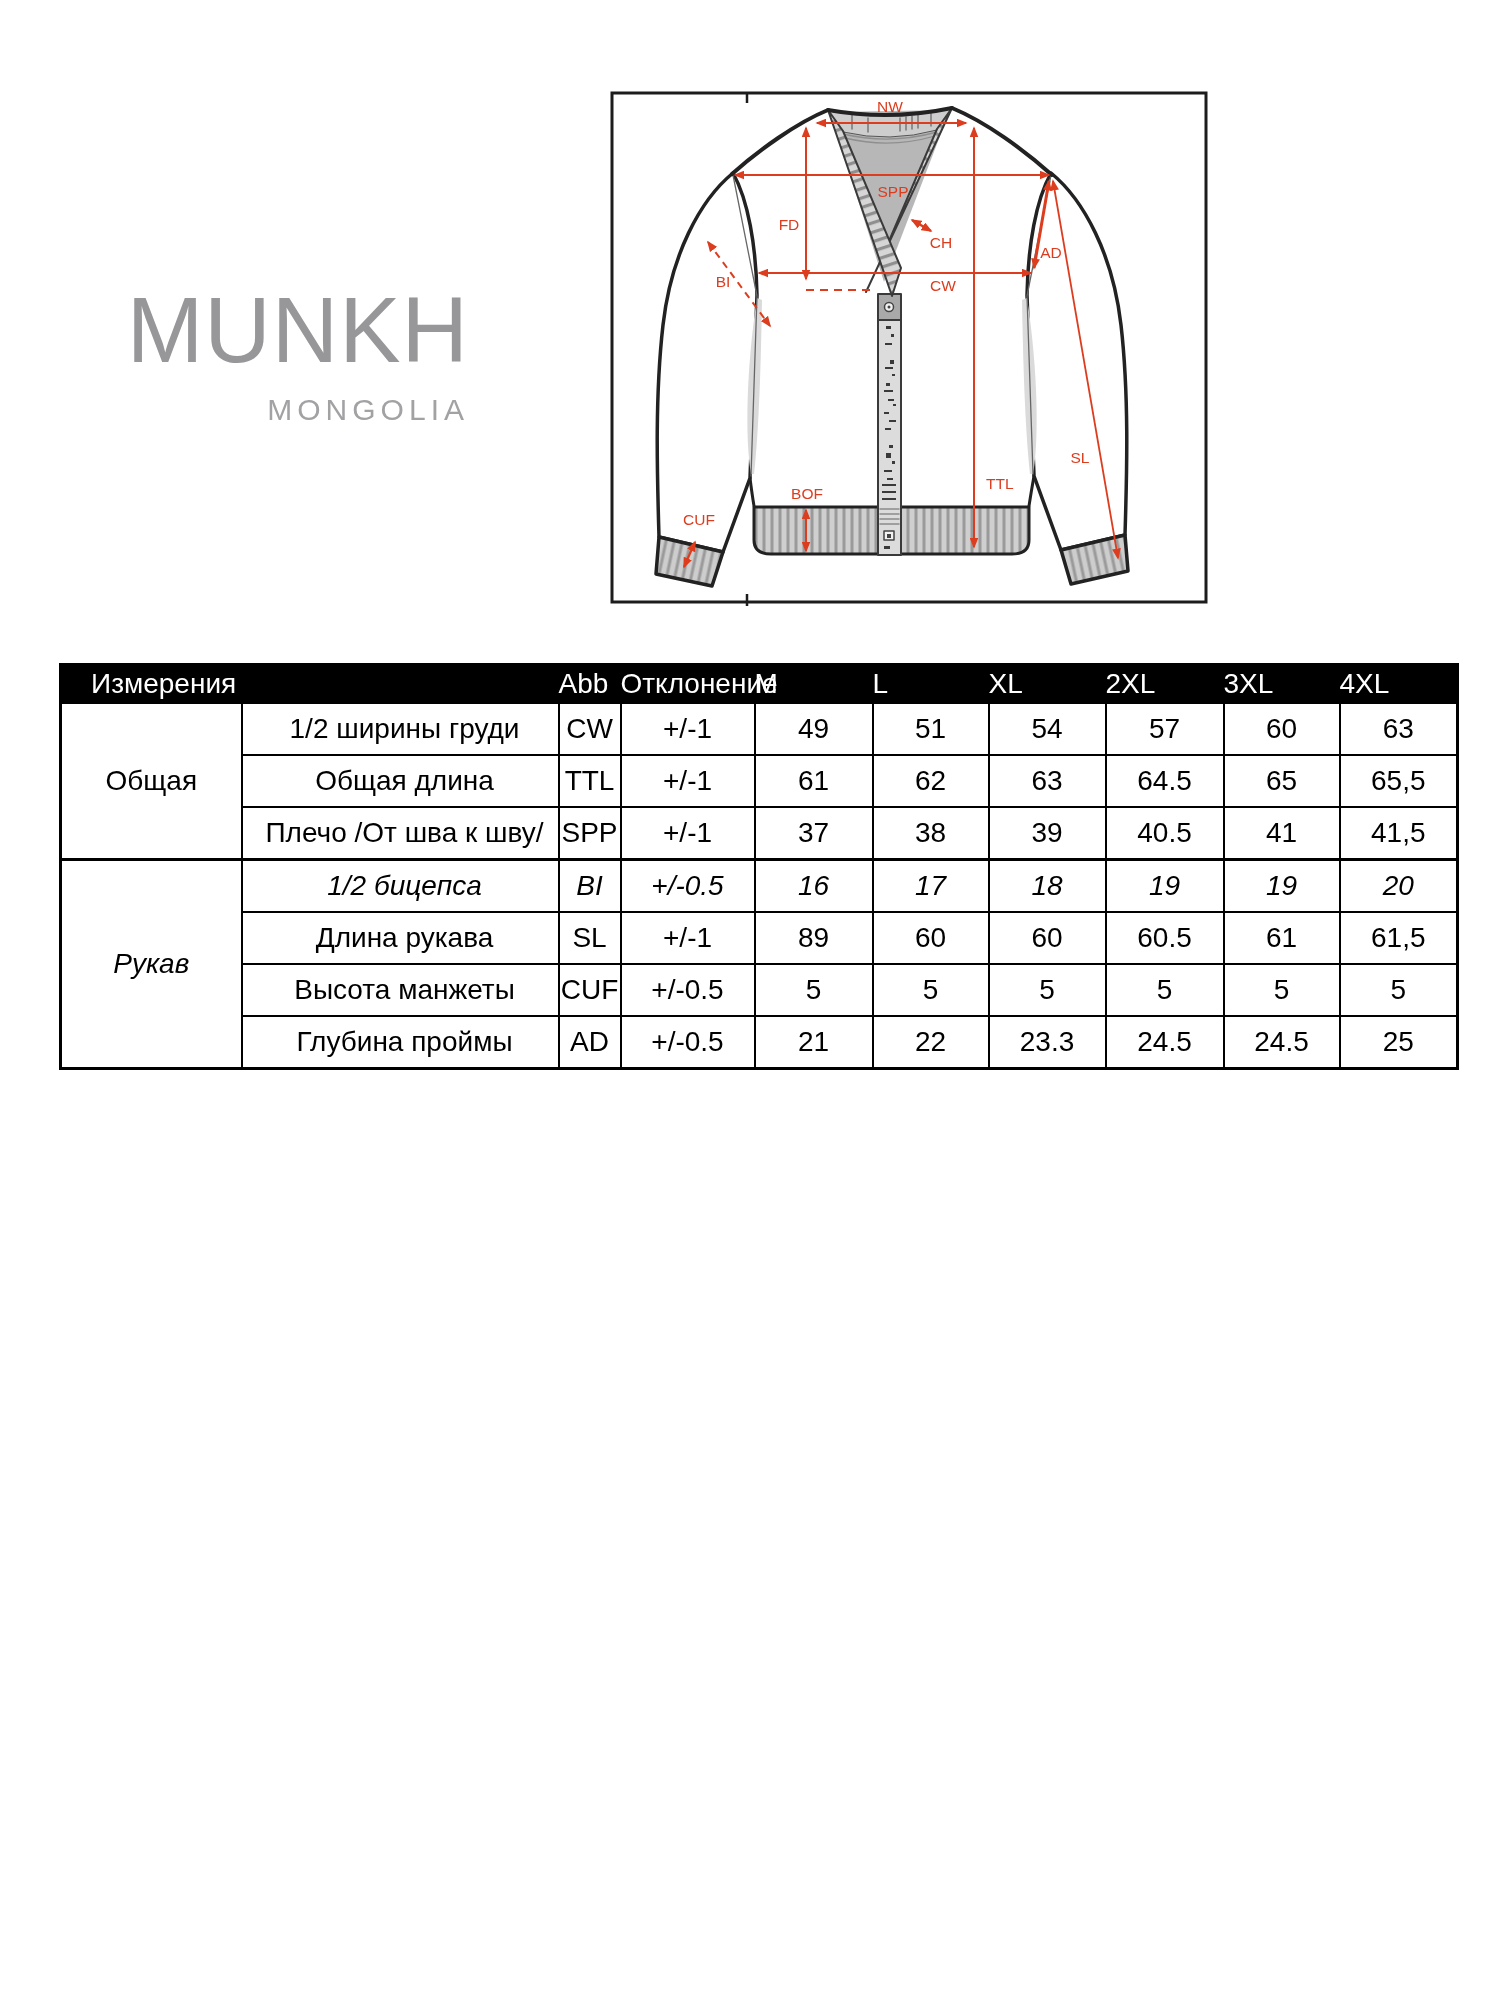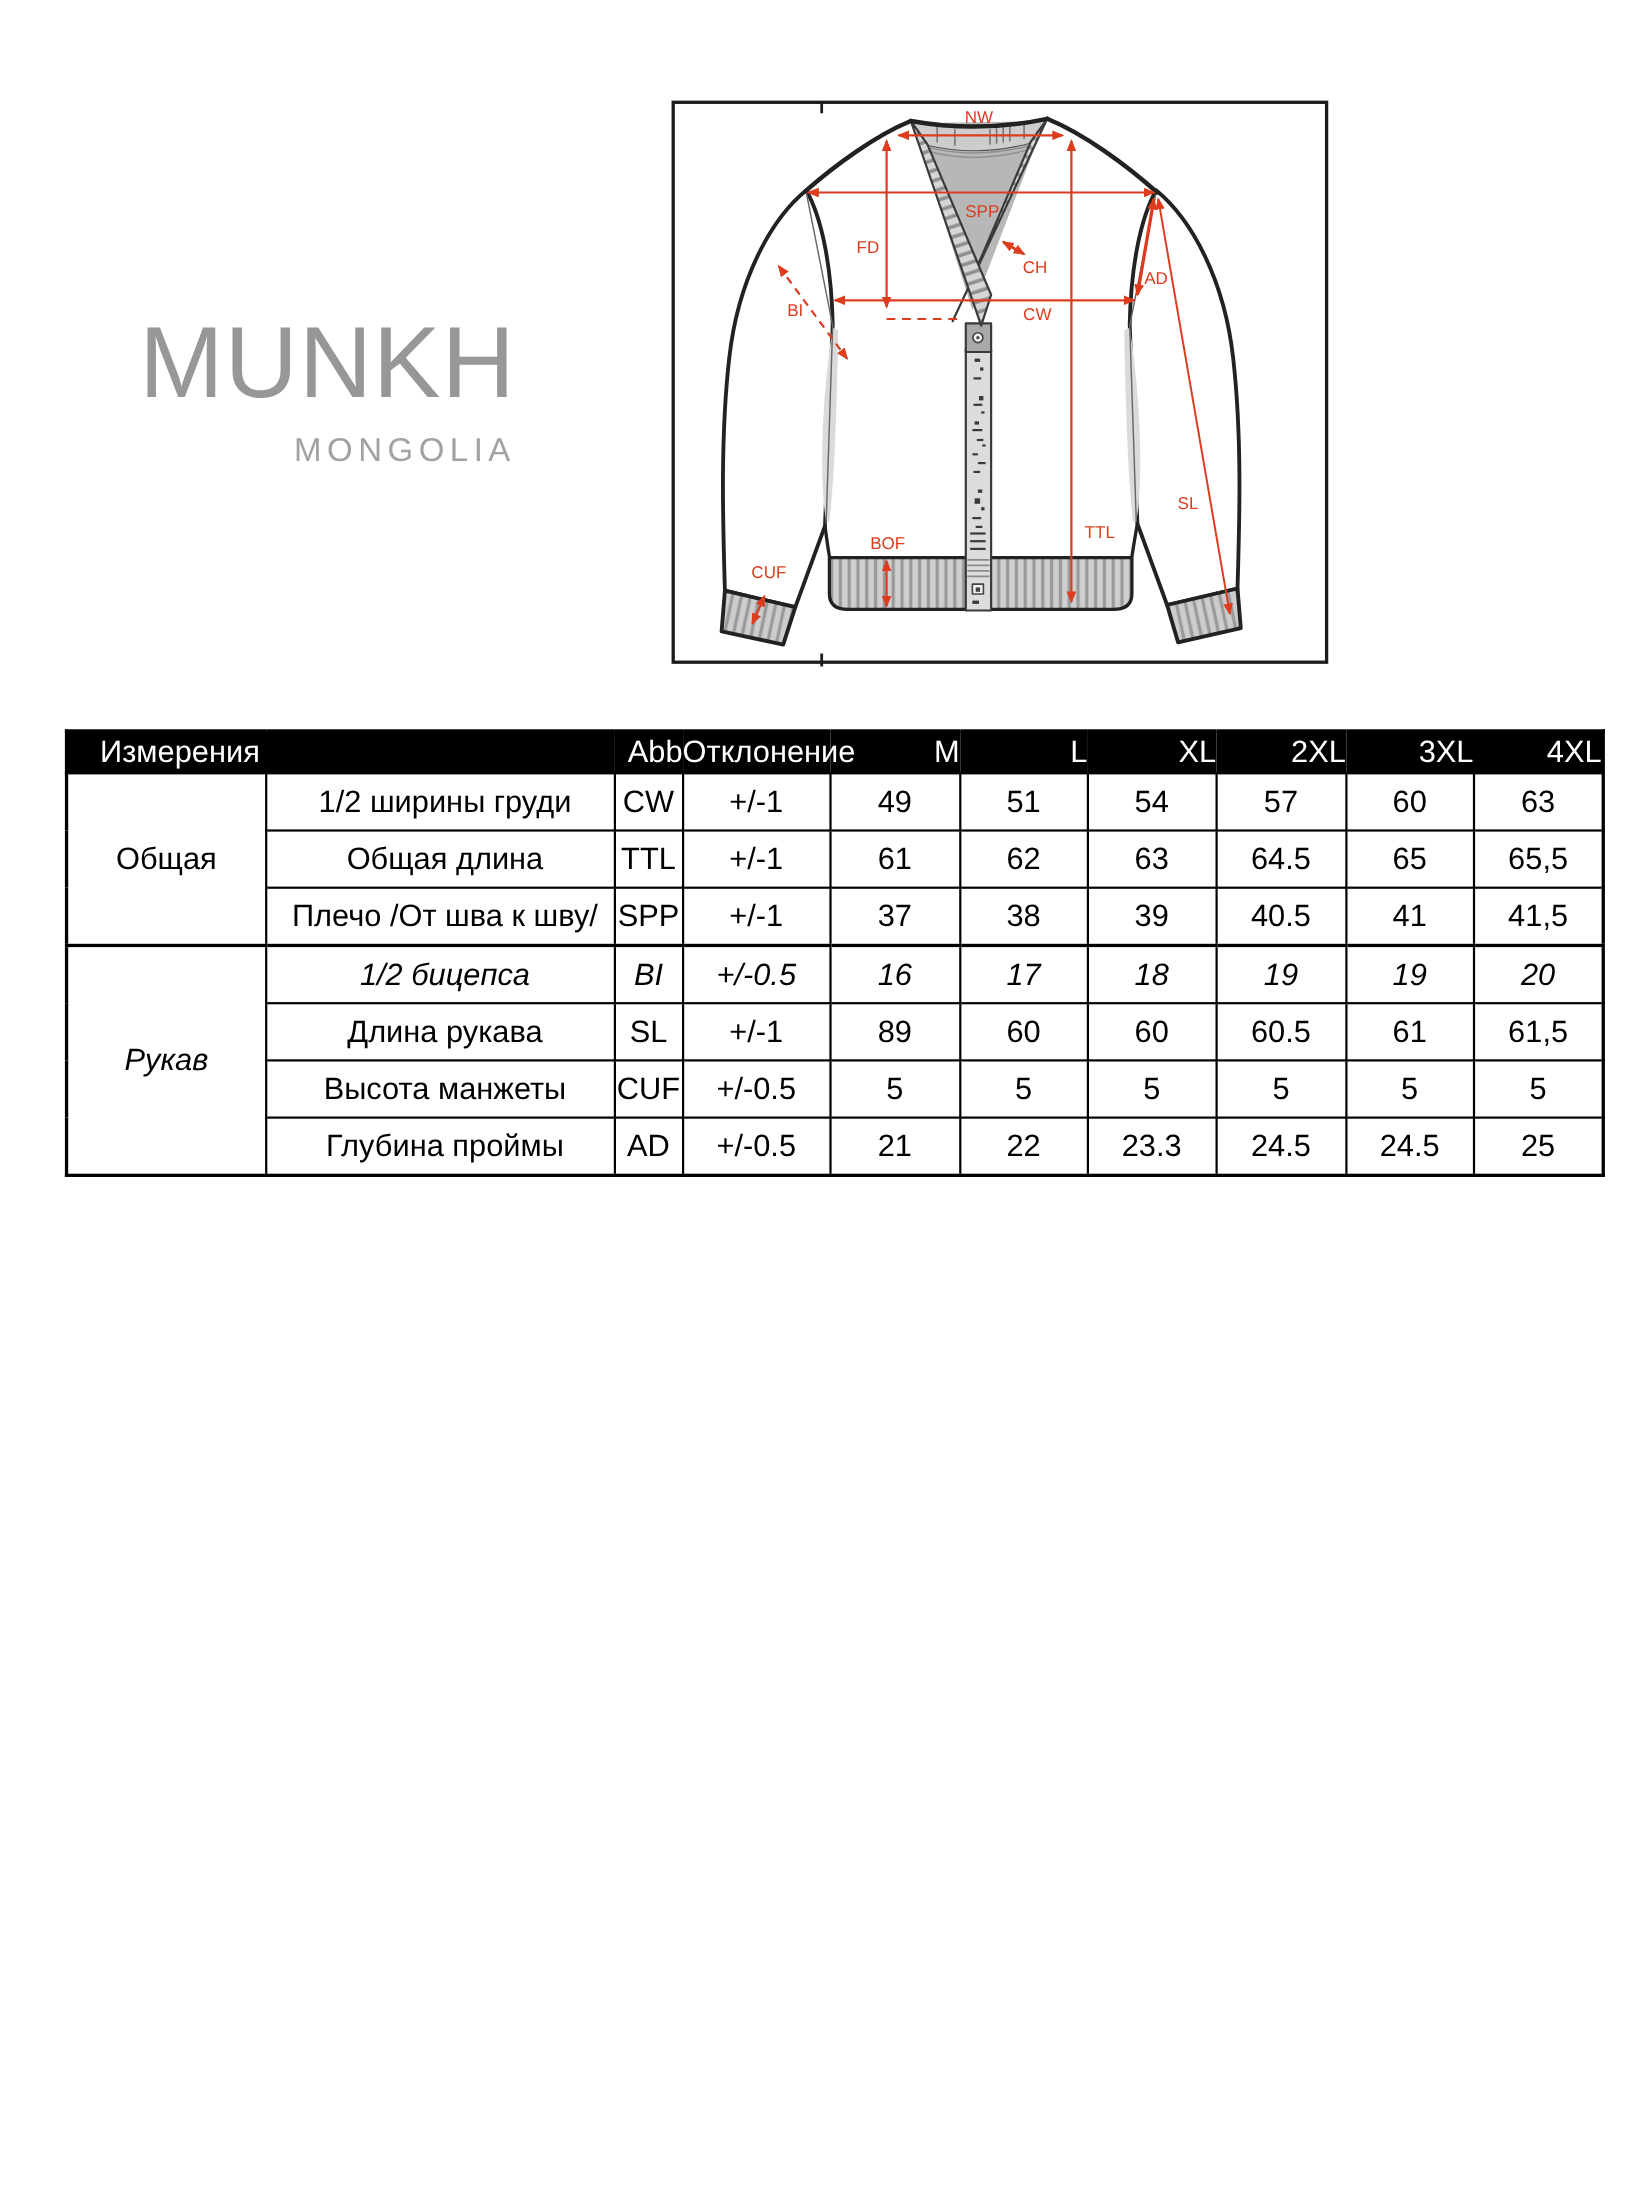--- a/index.html
+++ b/index.html
@@ -14,21 +14,21 @@
 
   
   .diagram{position:absolute;left:610px;top:90px;}
   .mlabel{font-family:"Liberation Sans",sans-serif;font-size:15.5px;fill:#dc3d1f;}
 
   
   .size-table{position:absolute;left:59px;top:663px;width:1397px;
               border-collapse:collapse;table-layout:fixed;
               border:3px solid #000;font-size:28px;color:#000;}
   .size-table thead tr{background:#000;color:#fff;height:38px;}
-  .size-table th{font-weight:400;padding:0;text-align:right;}
+  .size-table th{font-weight:400;padding:0;text-align:left;}
   .size-table th.h-meas{text-align:left;padding-left:29px;margin-left:46px;}
   .size-table td{border:2px solid #000;height:50px;text-align:center;
                  padding:0;vertical-align:middle;background:#fff;}
   .size-table td.name-cell{text-align:center;padding-left:9px;}
   .size-table td.group-cell{text-align:center;}
   .size-table tr.group-sep td{border-top:3px solid #000;font-style:italic;}
 </style>
 </head>
 <body>
 

